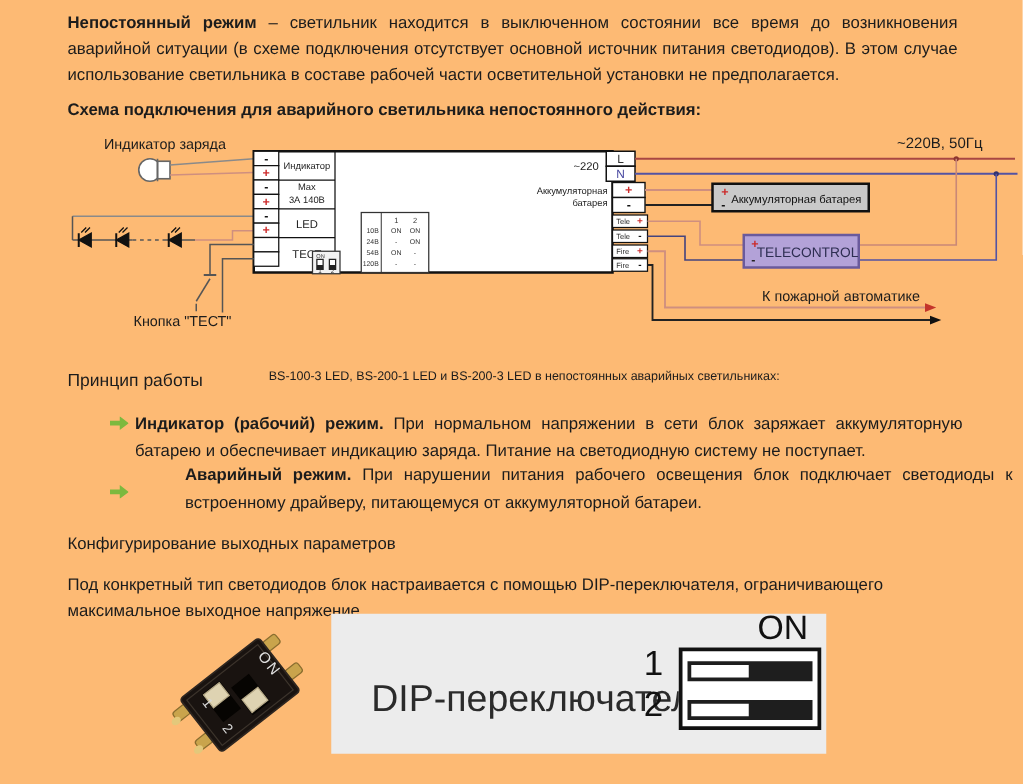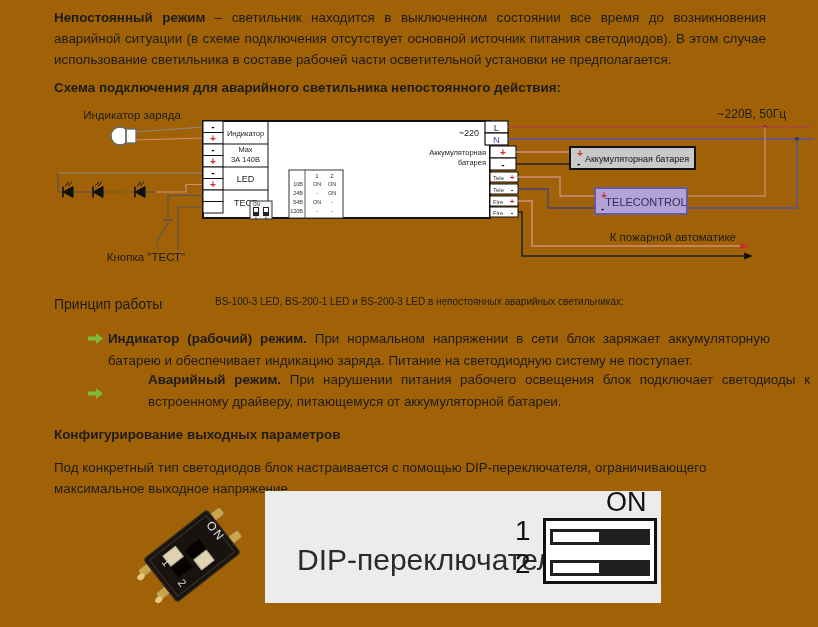--- a/index.html
+++ b/index.html
@@ -1,26 +1,26 @@
 <!DOCTYPE html>
 <html><head>
 <meta charset="utf-8">
 <style>
   html,body{margin:0;padding:0;}
   body{font-family:"Liberation Sans",sans-serif;background:#fff;color:#1c1c1c;}
-  .page{position:relative;width:818px;height:627px;background:#a16207;overflow:hidden;}
+  .page{position:relative;width:818px;height:627px;background:#fdba74;overflow:hidden;}
   .para{position:absolute;font-size:13.4px;line-height:21px;text-align:justify;}
   .b{font-weight:bold;}
   .caption{position:absolute;font-size:13.4px;font-weight:bold;}
   .principle-lead{position:absolute;left:54px;top:296px;font-size:14px;}
   .principle-models{position:absolute;left:215px;top:296px;font-size:10px;}
   .bullet{position:absolute;left:108px;width:662px;font-size:13.4px;line-height:22px;text-align:justify;}
   .arrow-ic{position:absolute;left:88px;width:15px;height:11px;background:#7cb93e;
     clip-path:polygon(0 32%,52% 32%,52% 0,100% 50%,52% 100%,52% 68%,0 68%);}
-  .h2{position:absolute;left:54px;top:427px;font-size:13.4px;font-weight:bold;}
+  .h2{position:absolute;left:54px;top:427px;font-size:13.4px;font-weight:normal;}
   svg{font-family:"Liberation Sans",sans-serif;}
   .diagram{position:absolute;left:36px;top:102px;}
   .photo{position:absolute;left:110px;top:486px;}
   .panel{position:absolute;left:265px;top:491px;width:396px;height:112px;background:#ececec;}
   .panel .dip-label{position:absolute;left:32px;top:52px;font-size:30px;color:#2b2b2b;}
   .panel .num1{position:absolute;left:250px;top:24px;font-size:28px;color:#111;}
   .panel .num2{position:absolute;left:250px;top:57px;font-size:28px;color:#111;}
   .panel .on-label{position:absolute;left:341px;top:-4px;font-size:27px;color:#111;}
   .panel .swbox{position:absolute;left:278px;top:27px;width:114px;height:66px;border:3px solid #111;
     background:#fff;box-sizing:border-box;}

